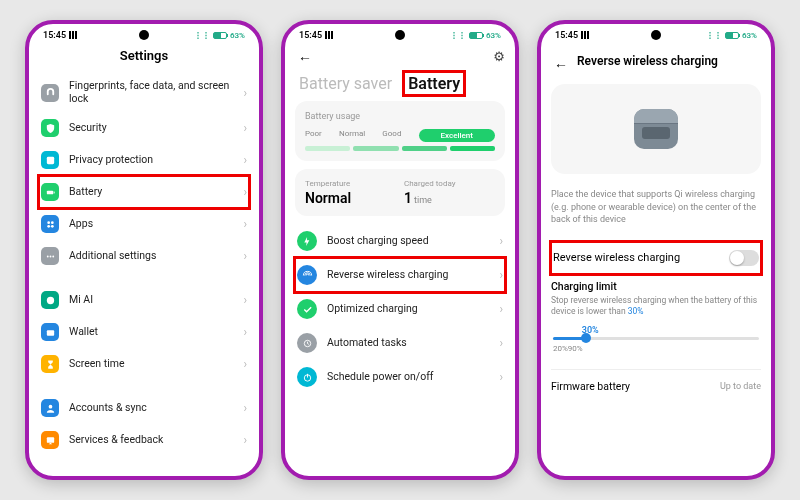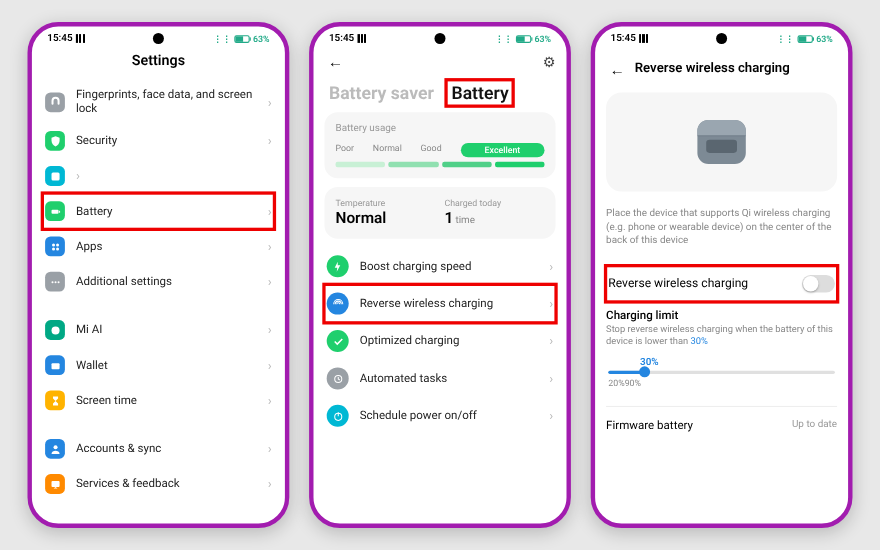--- a/index.html
+++ b/index.html
@@ -25,21 +25,21 @@
   .item .icon svg { width: 11px; height: 11px; fill: #fff; }
   .item .label { flex: 1; line-height: 1.2; }
   .item .chev { color: #bbb; font-size: 12px; }
   .divider { height: 12px; }
   .highlight { outline: 3px solid #e00; outline-offset: -1px; }
 
   .header-row { display: flex; align-items: center; padding: 6px 0; gap: 6px; }
   .back-btn { width: 20px; text-align: center; font-size: 14px; }
   .gear { margin-left: auto; font-size: 13px; color:#444; }
   .tabs { display: flex; gap: 8px; padding: 2px 0 6px; }
-  .tab { font-size: 16px; font-weight: 700; color: #bbb; padding: 2px 4px; }
+  .tab { font-size: 16px; font-weight: 400; color: #bbb; padding: 2px 4px; }
   .tab.active { color: #111; font-weight: 600; }
 
   .card { background: #f6f6f6; border-radius: 12px; padding: 10px; margin-bottom: 8px; }
   .card-title { font-size: 9px; color: #999; margin-bottom: 8px; }
   .usage-labels { display:flex; justify-content: space-between; font-size:8px; color:#888; margin-bottom:4px; gap:16px; }
   .usage-labels span:last-child { background:#1fcf6d; color:#fff; padding:2px 22px; border-radius:8px; font-weight:500; }
   .usage-bars { display:flex; gap:3px; }
   .usage-bars div { flex:1; height:5px; border-radius:2px; }
   .ub1{background:#c8f0d5;} .ub2{background:#90e0b0;} .ub3{background:#50d088;} .ub4{background:#1fcf6d;}
 
@@ -115,20 +115,21 @@
           </div>
           <span class="label">Security</span>
           <span class="chev">›</span>
         </div>
       <div class="item">
           <div class="icon c-cyan">
             <svg viewBox="0 0 24 24">
               <rect x="4" y="4" width="16" height="16" rx="3"></rect>
             </svg>
           </div>
+          <span class="label">Privacy protection</span>
           <span class="chev">›</span>
         </div>
       <div class="item highlight">
           <div class="icon c-green">
             <svg viewBox="0 0 24 24">
               <rect x="4" y="8" width="14" height="8" rx="2"></rect>
               <rect x="19" y="10" width="2" height="4"></rect>
             </svg>
           </div>
           <span class="label">Battery</span>

